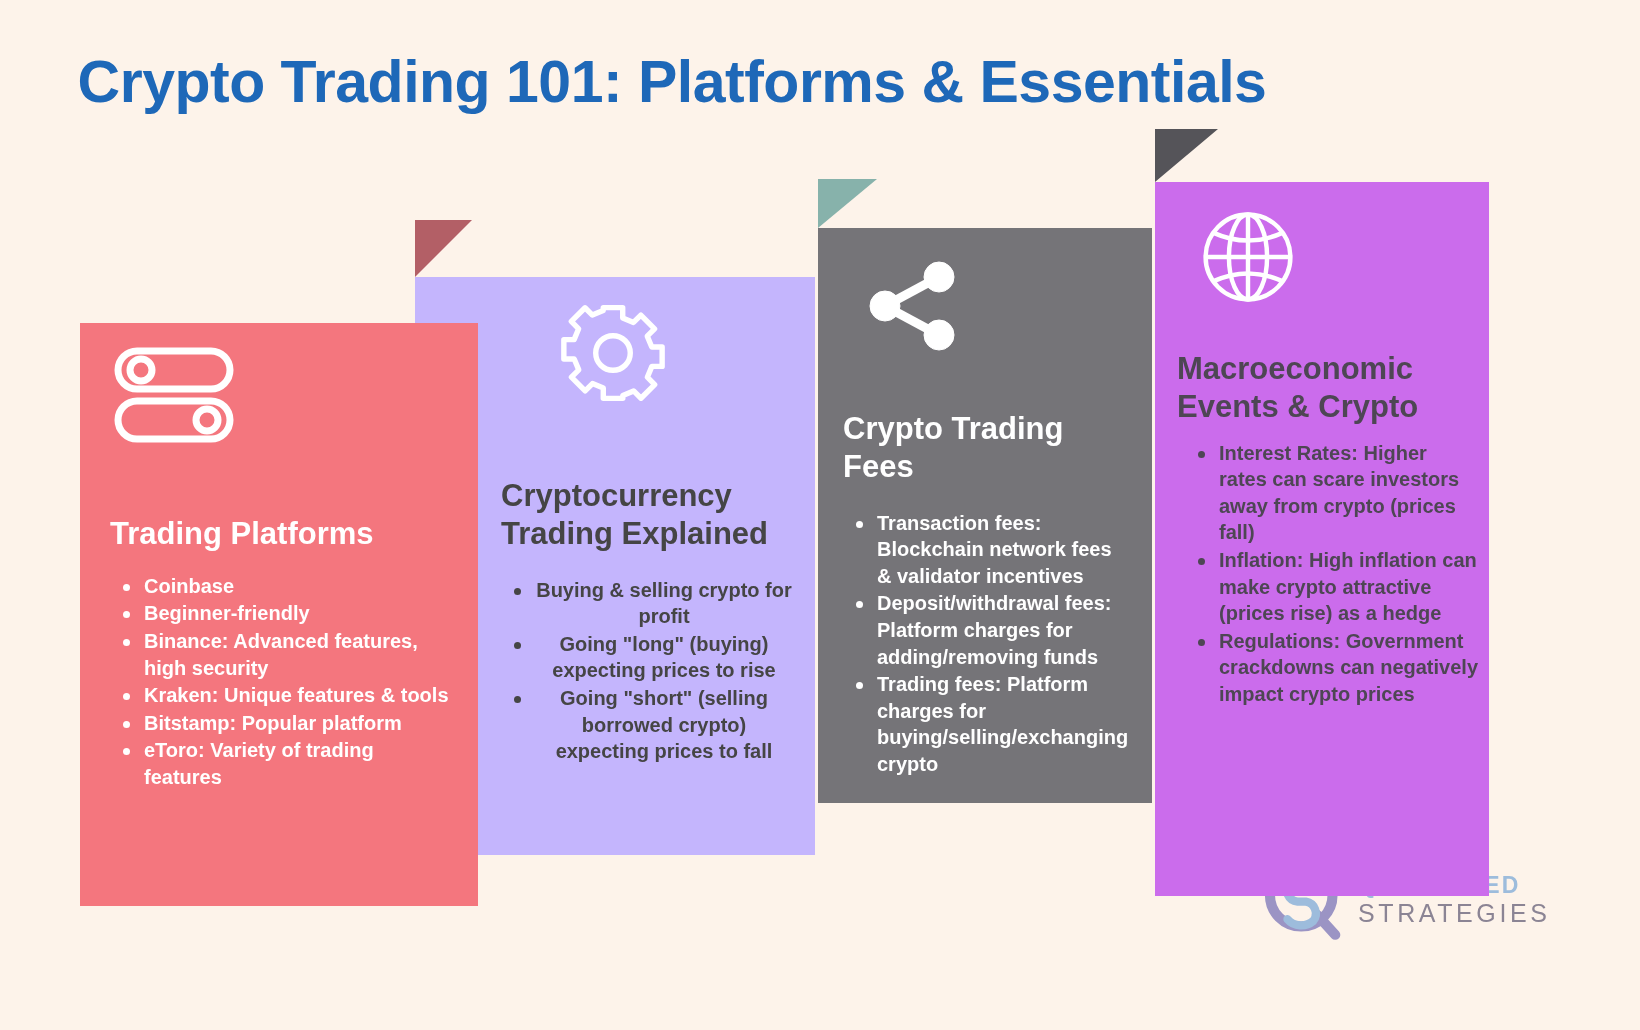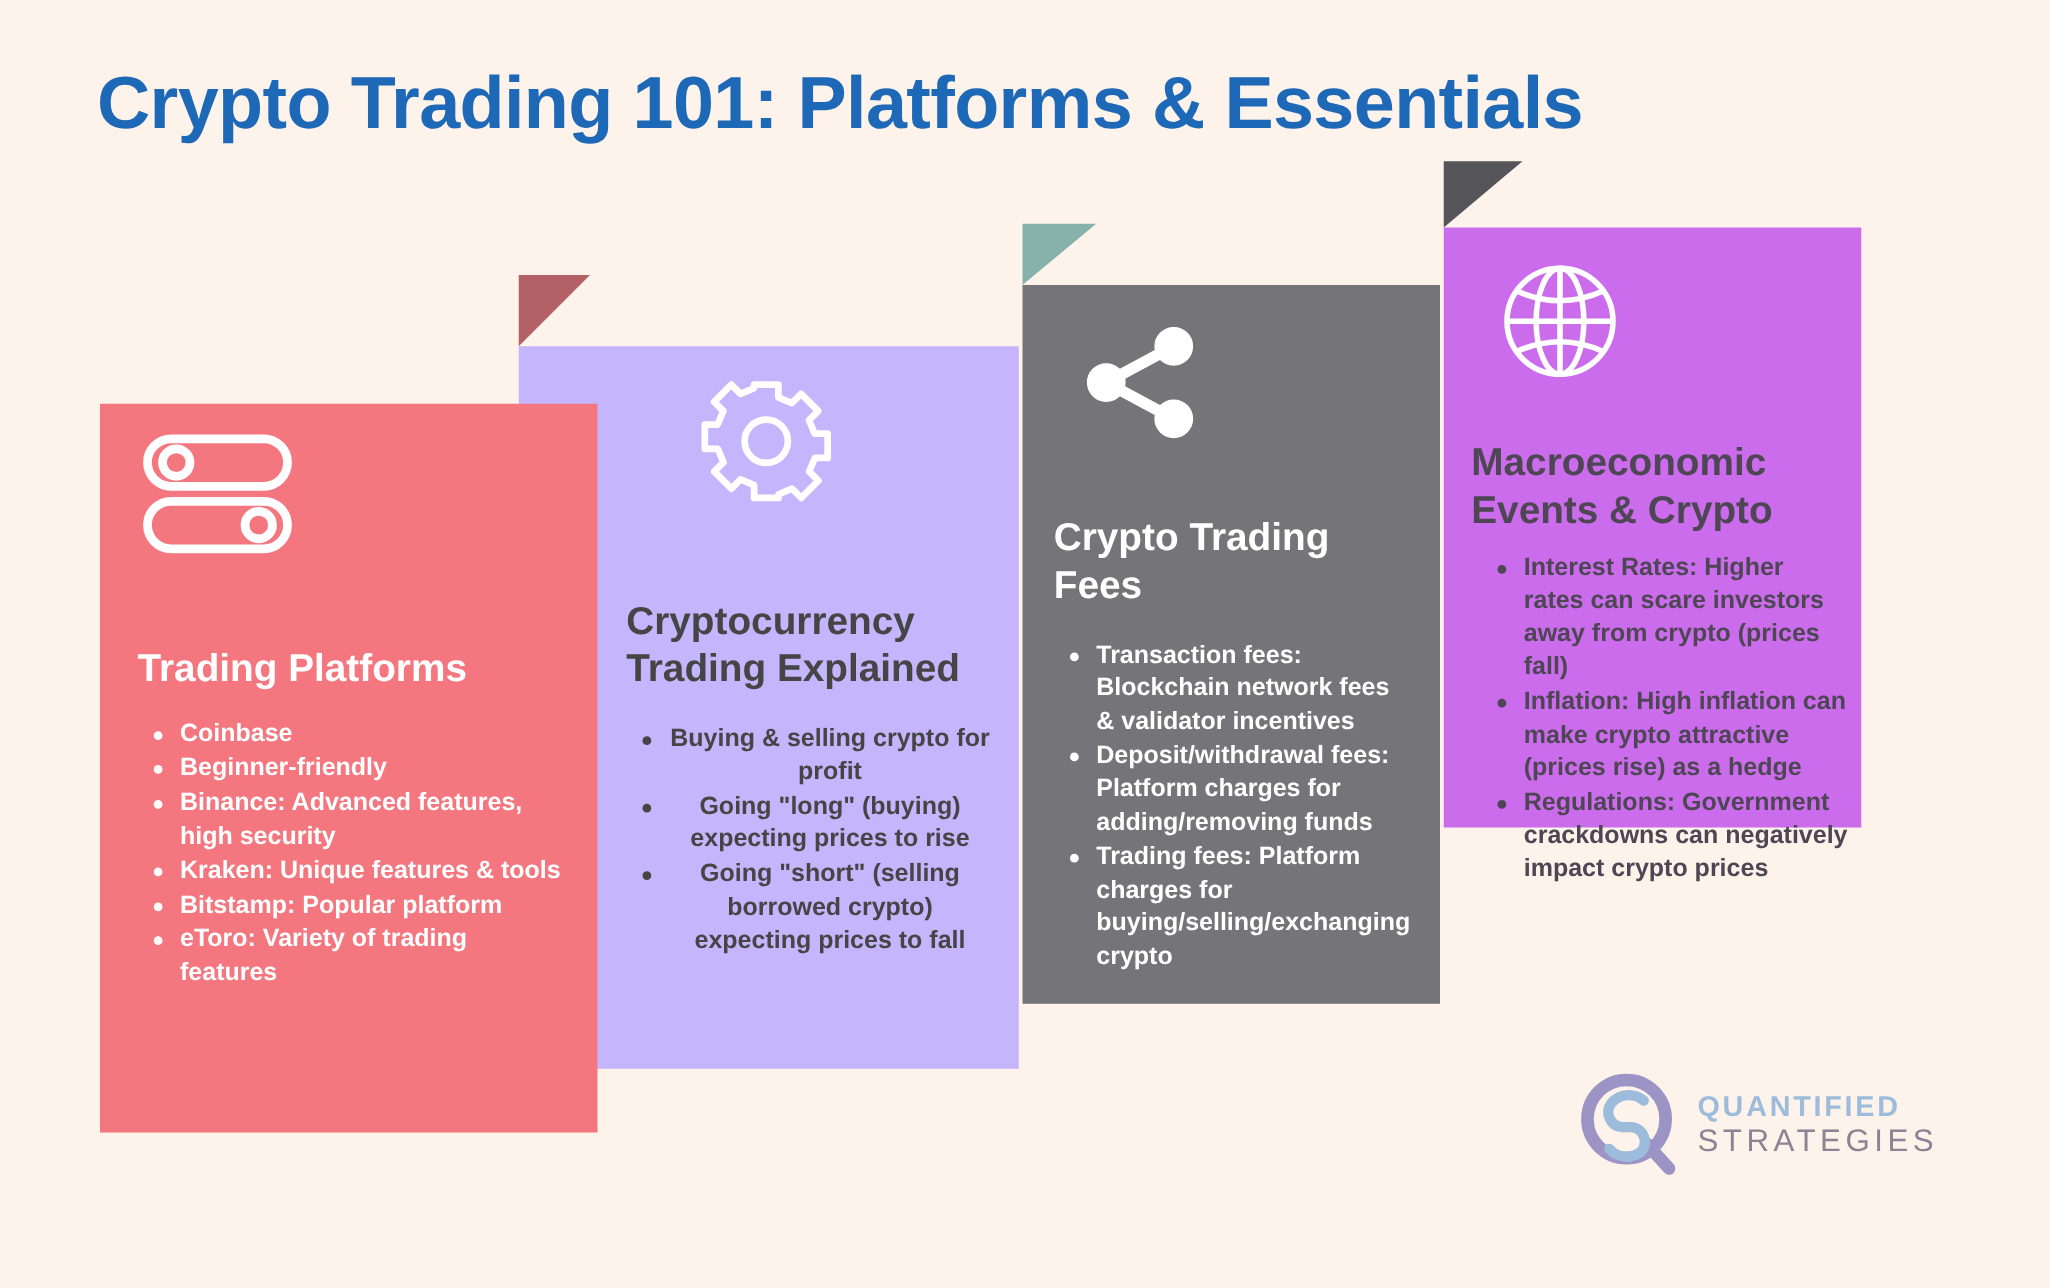--- a/index.html
+++ b/index.html
@@ -112,21 +112,21 @@
     z-index: 2;
   }
   #card-fees .card-body { background: #757478; }
   #card-fees .card-inner { color: #ffffff; padding-left: 25px; padding-right: 28px;}
   #card-fees .card-title { margin-top: 50px; }
   #card-fees ul.card-list { margin-top: 24px; }
   #card-fees .card-icon { margin-left: 20px; margin-top: 28px;}
 
   
   #card-macro {
-    left: 1155px; top: 182px; width: 334px; height: 480px;
+    left: 1155px; top: 182px; width: 334px; height: 714px;
     z-index: 1;
     padding-left: 16px;
   }
   #card-macro .card-body { background: #cb6cec; }
   #card-macro .card-inner { color: #4e4654; padding-left: 22px; padding-right: 10px;}
   #card-macro .card-title { margin-top: 36px; }
   #card-macro ul.card-list { margin-top: 14px; padding-left: 8px; }
   #card-macro .card-icon { margin-left: 18px; margin-top: 22px;}
 
   

